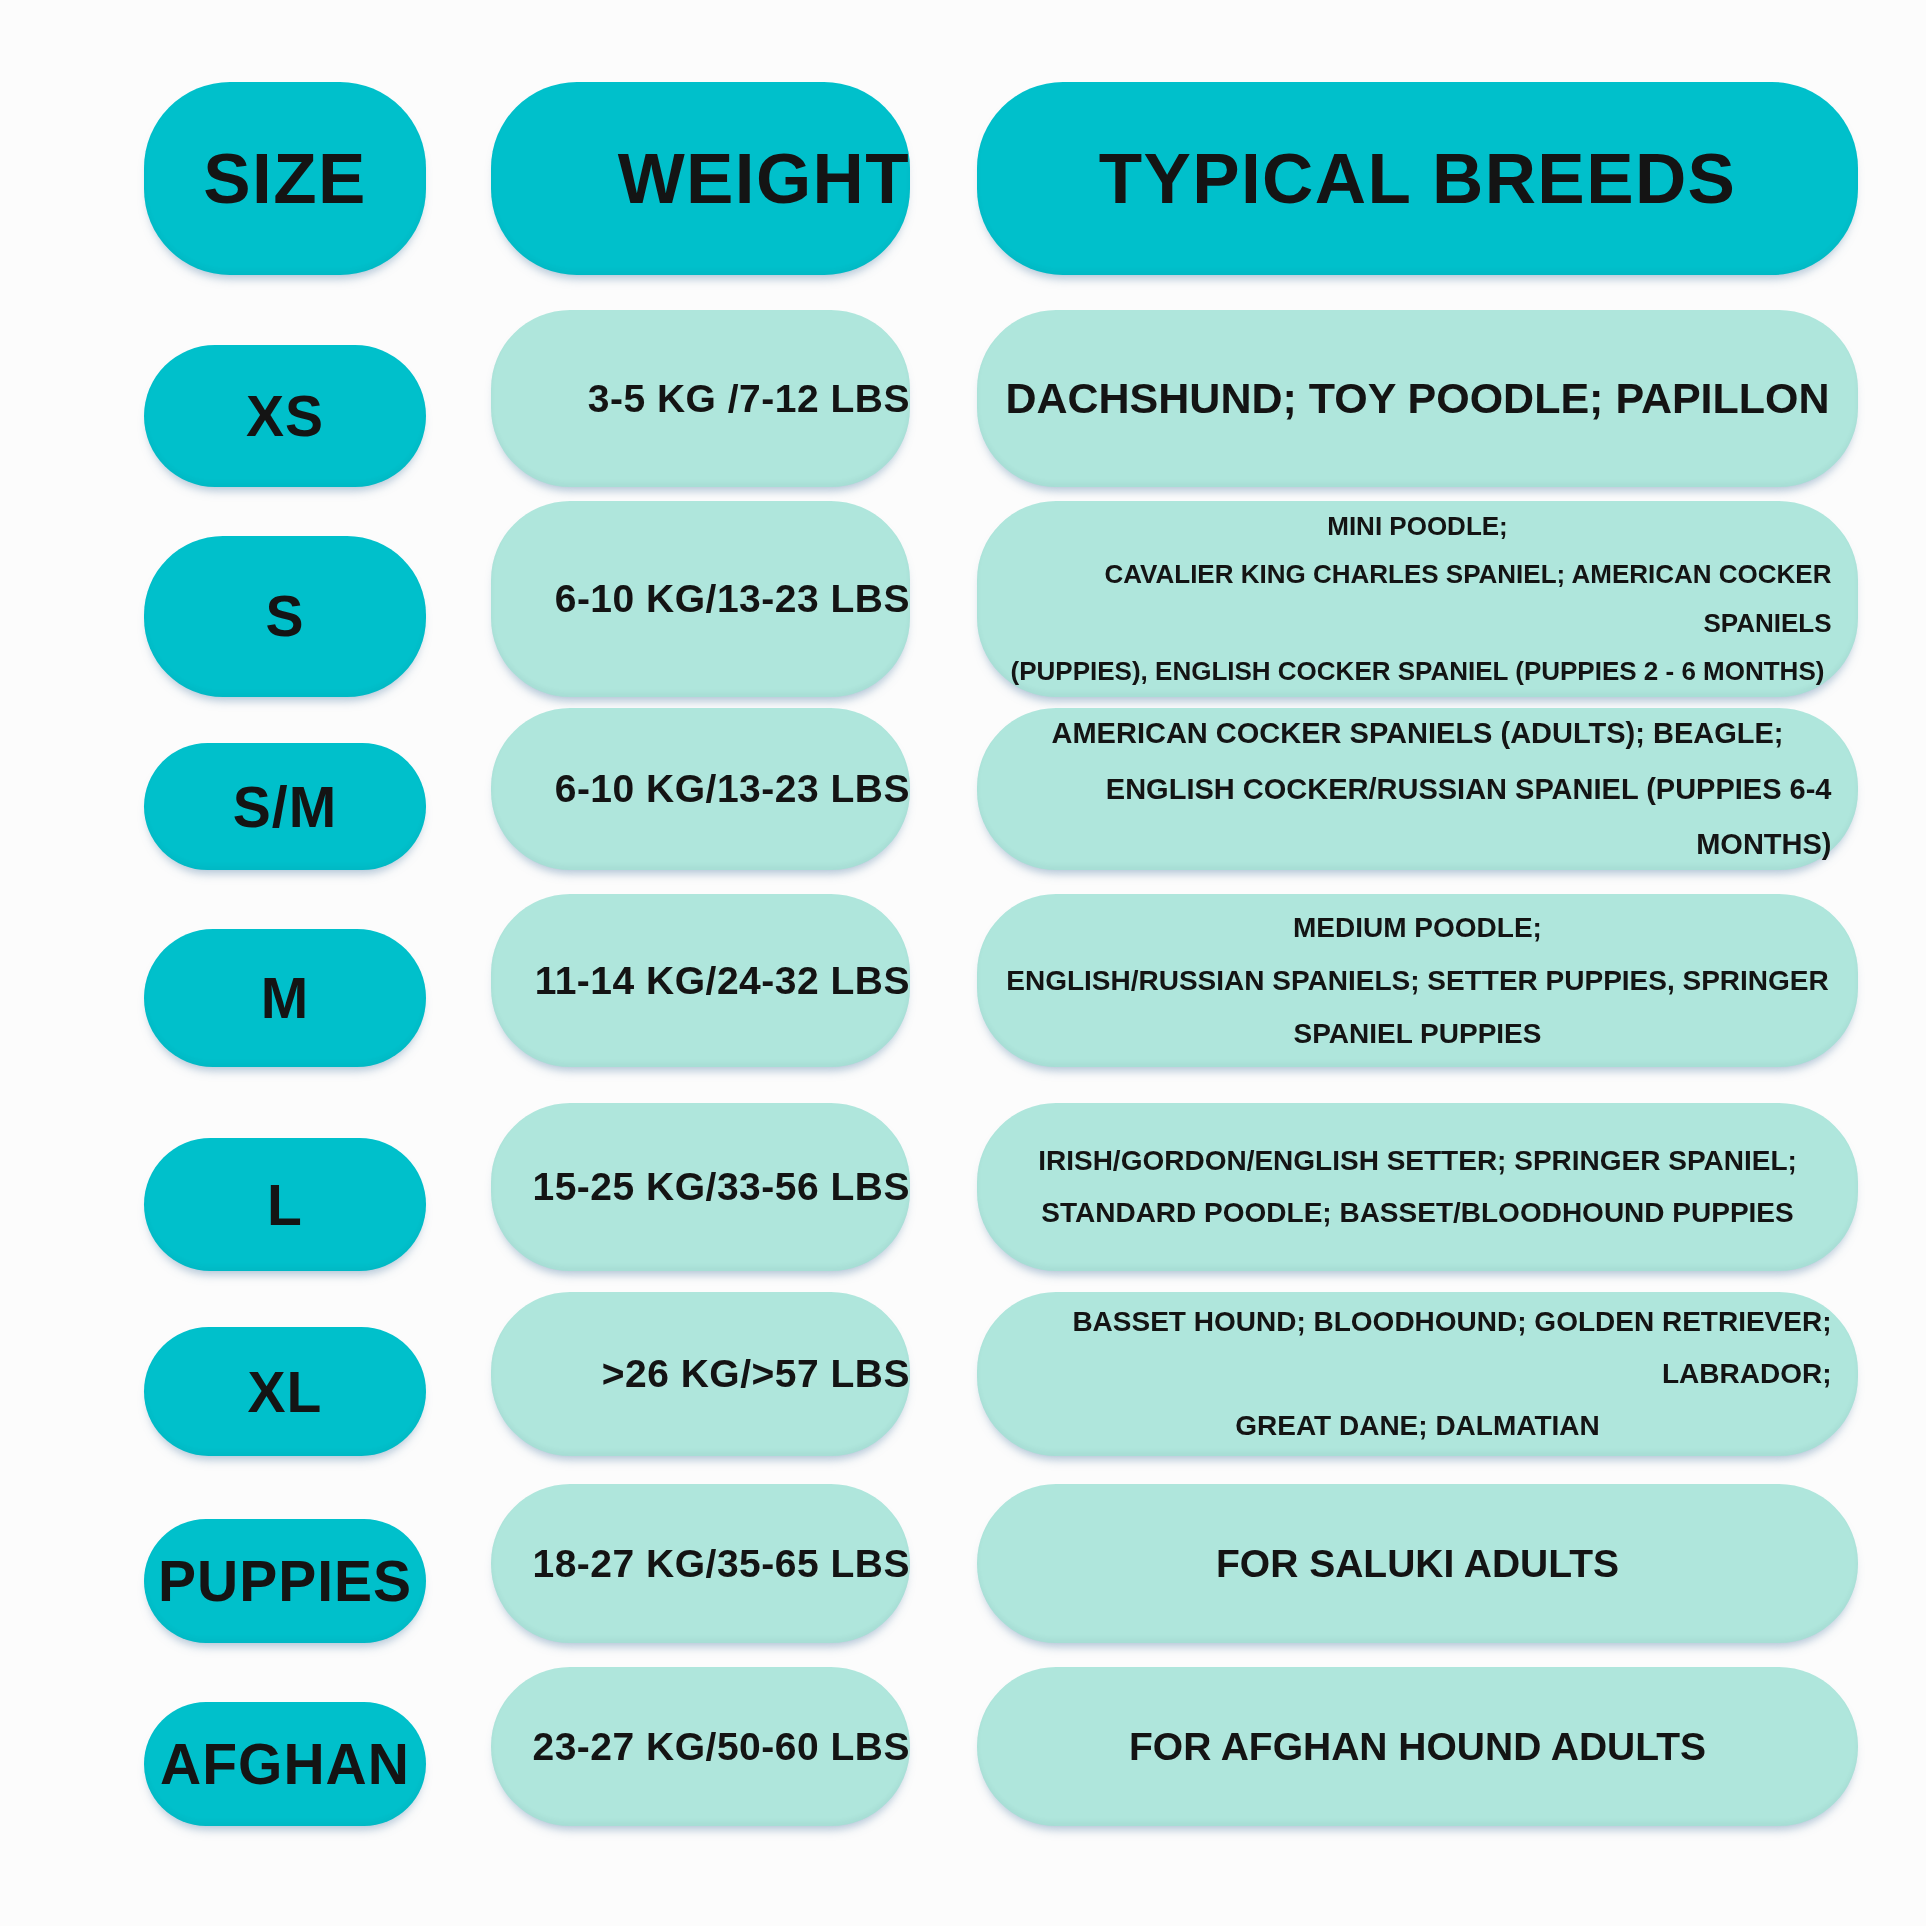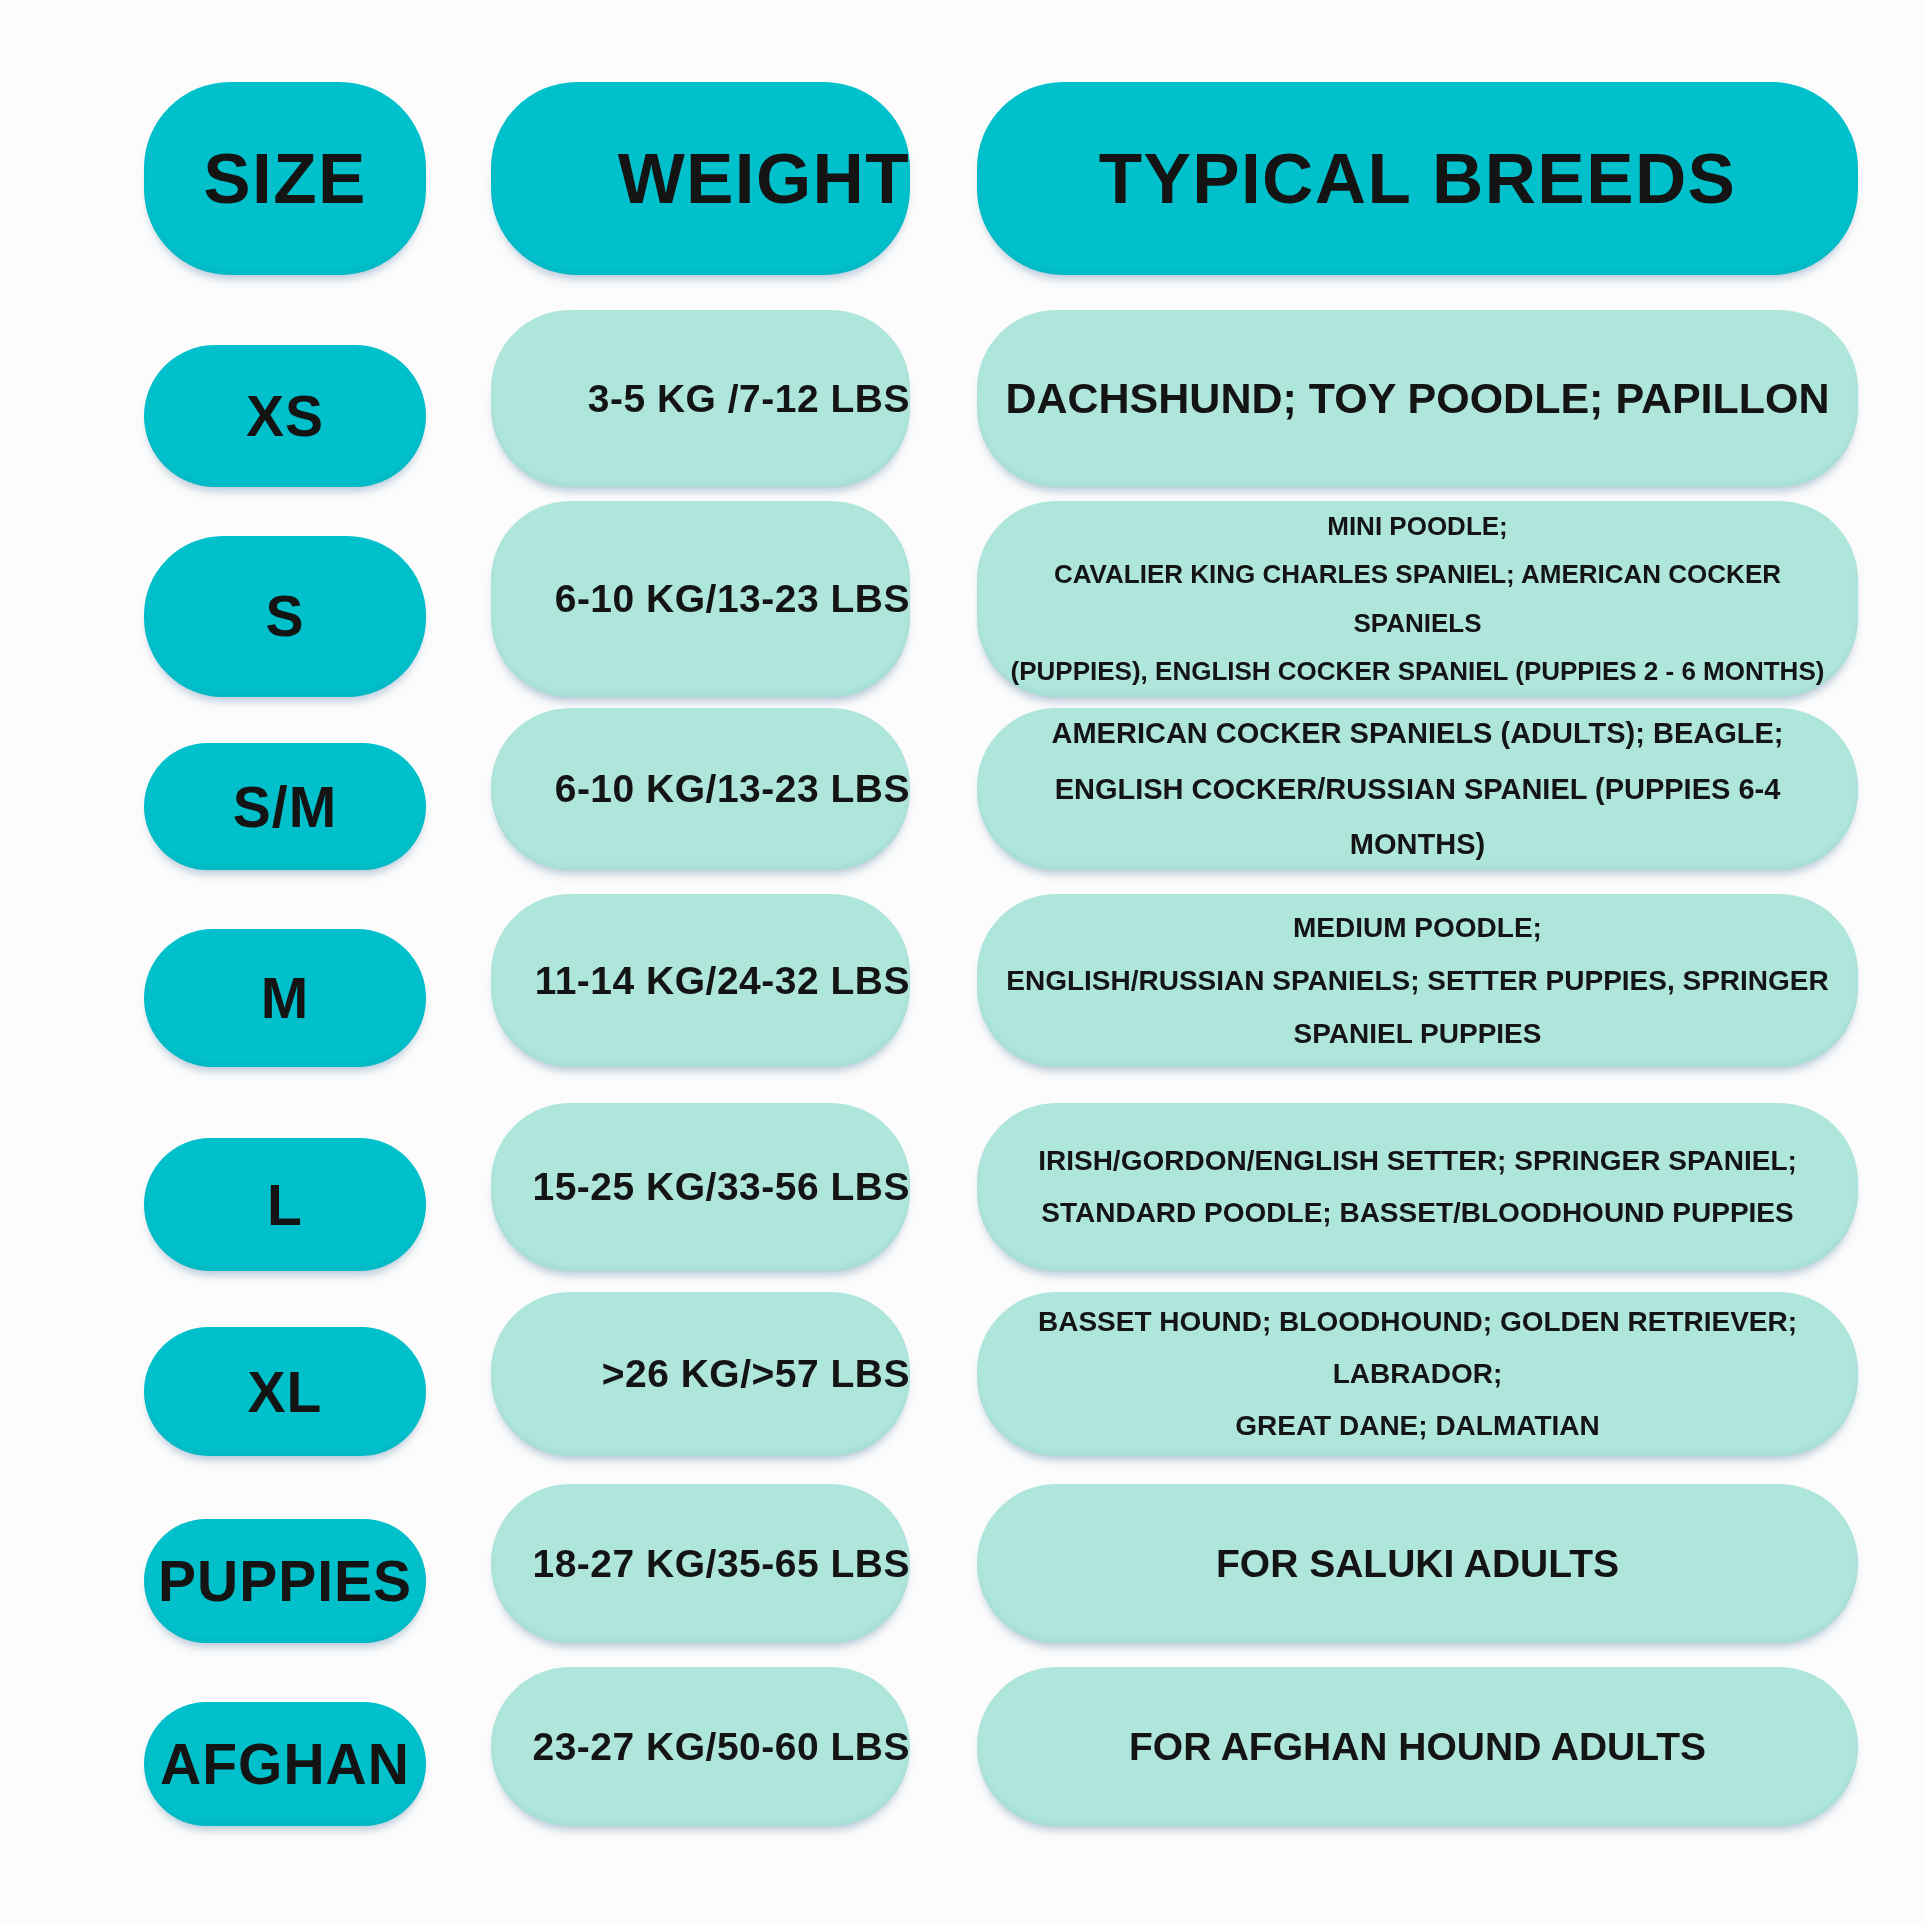--- a/index.html
+++ b/index.html
@@ -34,21 +34,21 @@
     text-align:center;
     border-radius:79px;
     box-shadow:0 7.7px 9.6px -4.3px rgba(100,140,175,0.50), inset 0 -3.9px 5.8px rgba(0,60,70,0.05);
     font-weight:700;
     color:var(--text);
   }
   .teal{background:var(--teal);}
   .mint{background:var(--mint);}
   .cell-size  {margin-left:144px; width:282px;}
   .cell-weight{margin-left:65px; width:419px;align-items:flex-end;}
-  .cell-breeds{margin-left:67px; width:881px; padding:0 26.5px;}
+  .cell-breeds{margin-left:67px; width:881px; padding:0 26.5px;text-align:right;}
 
   
   .r-h {margin-top:82px; height:193px;}
   .r-h .pill{border-radius:86px; font-size:71px; letter-spacing:1.4px;}
 
   
   .r0{margin-top:35px;  height:177px;}
   .r1{margin-top:13.5px;  height:196px;}
   .r2{margin-top:11.6px;  height:162px;}
   .r3{margin-top:24px;  height:173px;}

